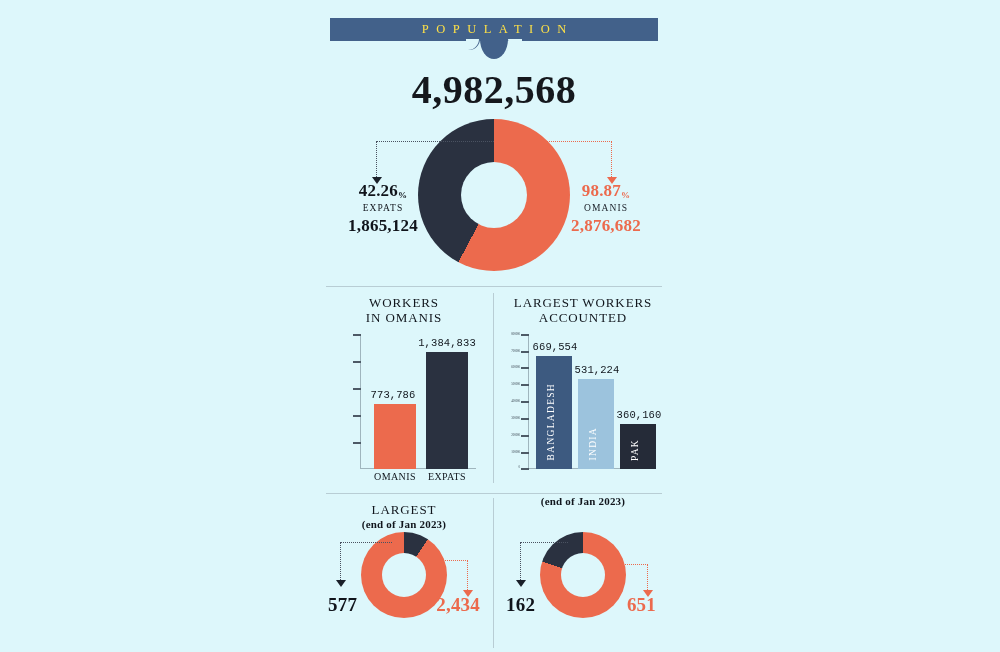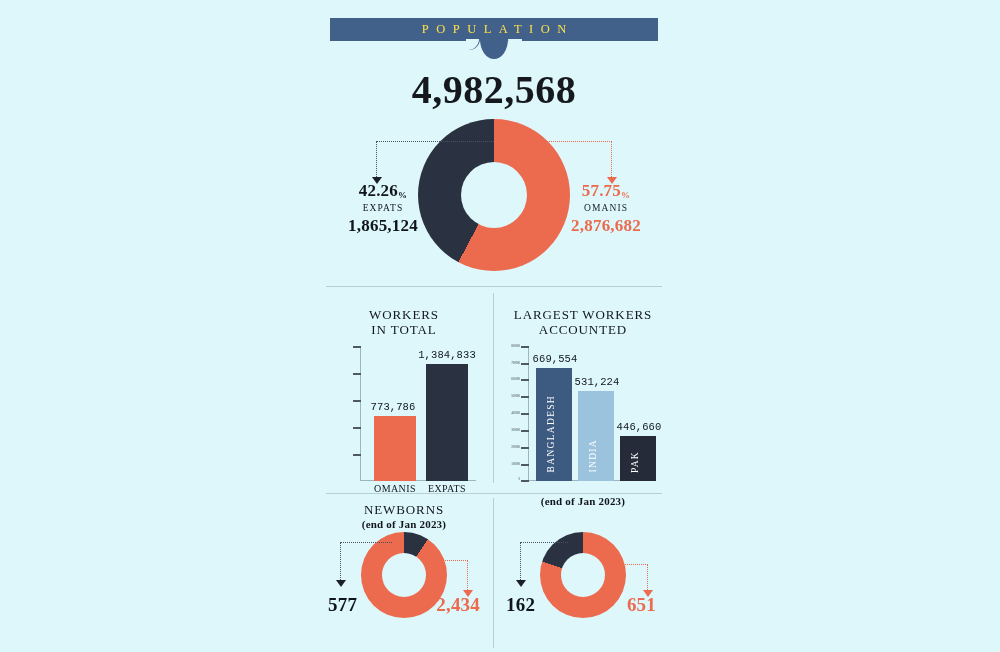--- a/index.html
+++ b/index.html
@@ -96,21 +96,21 @@
     border-top:7px solid #1a2029;
   }
   .arrow.or{border-top-color:#ec6a4d;}
 
   
   .hr{height:1px;background:#b8cdd4;margin:0 6px;}
   .vdiv{position:absolute;width:1px;background:#b8cdd4;}
 
   
   .charts-row{position:relative;width:348px;height:200px;}
-  .chart-col{position:absolute;top:12px;height:200px;}
+  .chart-col{position:absolute;top:0;height:200px;}
   .chart-col.left{left:0;width:168px;}
   .chart-col.right{left:178px;width:170px;}
 
   .chart-title{
     text-align:center;font-size:13px;color:#11161d;
     letter-spacing:.9px;line-height:1.18;padding-top:8px;
     font-family:"Liberation Serif", serif;
   }
   .chart-sub{
     text-align:center;font-size:11px;color:#11161d;font-weight:bold;
@@ -191,35 +191,35 @@
       <div class="arrow or" style="left:112.5px;top:36px;"></div>
     </div>
 
     <div class="lbl dark lbl-left">
       <div class="pct"><span>42.26</span><sup>%</sup></div>
       <div class="name">EXPATS</div>
       <div class="val">1,865,124</div>
     </div>
 
     <div class="lbl orange lbl-right">
-      <div class="pct"><span>57.75</span><sup>%</sup></div>
+      <div class="pct"><span>98.87</span><sup>%</sup></div>
       <div class="name">OMANIS</div>
       <div class="val">2,876,682</div>
     </div>
   </div>
 
   <div class="hr" style="margin-top:12px;"></div>
 
   <div class="charts-row">
     <div class="vdiv" style="left:173px;top:6px;height:190px;"></div>
 
     <div class="chart-col left">
       <div class="chart-title">
         <div>WORKERS</div>
-        <div>IN TOTAL</div>
+        <div>IN OMANIS</div>
       </div>
 
       <div class="plot" style="margin-left:40px;margin-right:12px;">
         <div class="axis-v"></div>
         <div class="axis-h" style="width:116px;"></div>
 
         <div class="tick" style="top:0px;"></div>
         <div class="tick" style="top:27px;"></div>
         <div class="tick" style="top:54px;"></div>
         <div class="tick" style="top:81px;"></div>
@@ -266,33 +266,33 @@
 
         <div class="bar" style="left:8px;width:36px;height:113px;background:#3d5a80;"></div>
         <div class="barval" style="left:-4px;width:62px;bottom:116px;">669,554</div>
         <div class="barcat-vert" style="left:18px;bottom:8px;">BANGLADESH</div>
 
         <div class="bar" style="left:50px;width:36px;height:90px;background:#9cc3dd;"></div>
         <div class="barval" style="left:38px;width:62px;bottom:93px;">531,224</div>
         <div class="barcat-vert" style="left:60px;bottom:8px;">INDIA</div>
 
         <div class="bar" style="left:92px;width:36px;height:45px;background:#252b38;"></div>
-        <div class="barval" style="left:80px;width:62px;bottom:48px;">446,660</div>
+        <div class="barval" style="left:80px;width:62px;bottom:48px;">360,160</div>
         <div class="barcat-vert" style="left:102px;bottom:8px;">PAK</div>
       </div>
     </div>
   </div>
 
   <div class="hr" style="margin-top:6px;"></div>
 
   <div class="bottom-row">
     <div class="vdiv" style="left:173px;top:4px;height:150px;"></div>
 
     <div class="bcol left">
-      <div class="chart-title">NEWBORNS</div>
+      <div class="chart-title">LARGEST</div>
       <div class="chart-sub">(end of Jan 2023)</div>
 
       <div class="mini-donut" style="background:conic-gradient(#2a3140 0deg 33.7deg, #ec6a4d 33.7deg 360deg);">
         <div class="hole"></div>
       </div>
 
       <div class="conn" style="left:20px;top:48px;width:52px;height:48px;">
         <div class="h" style="left:0;top:0;width:52px;"></div>
         <div class="v" style="left:0;top:0;height:40px;"></div>
         <div class="arrow" style="left:-4.5px;top:38px;"></div>

